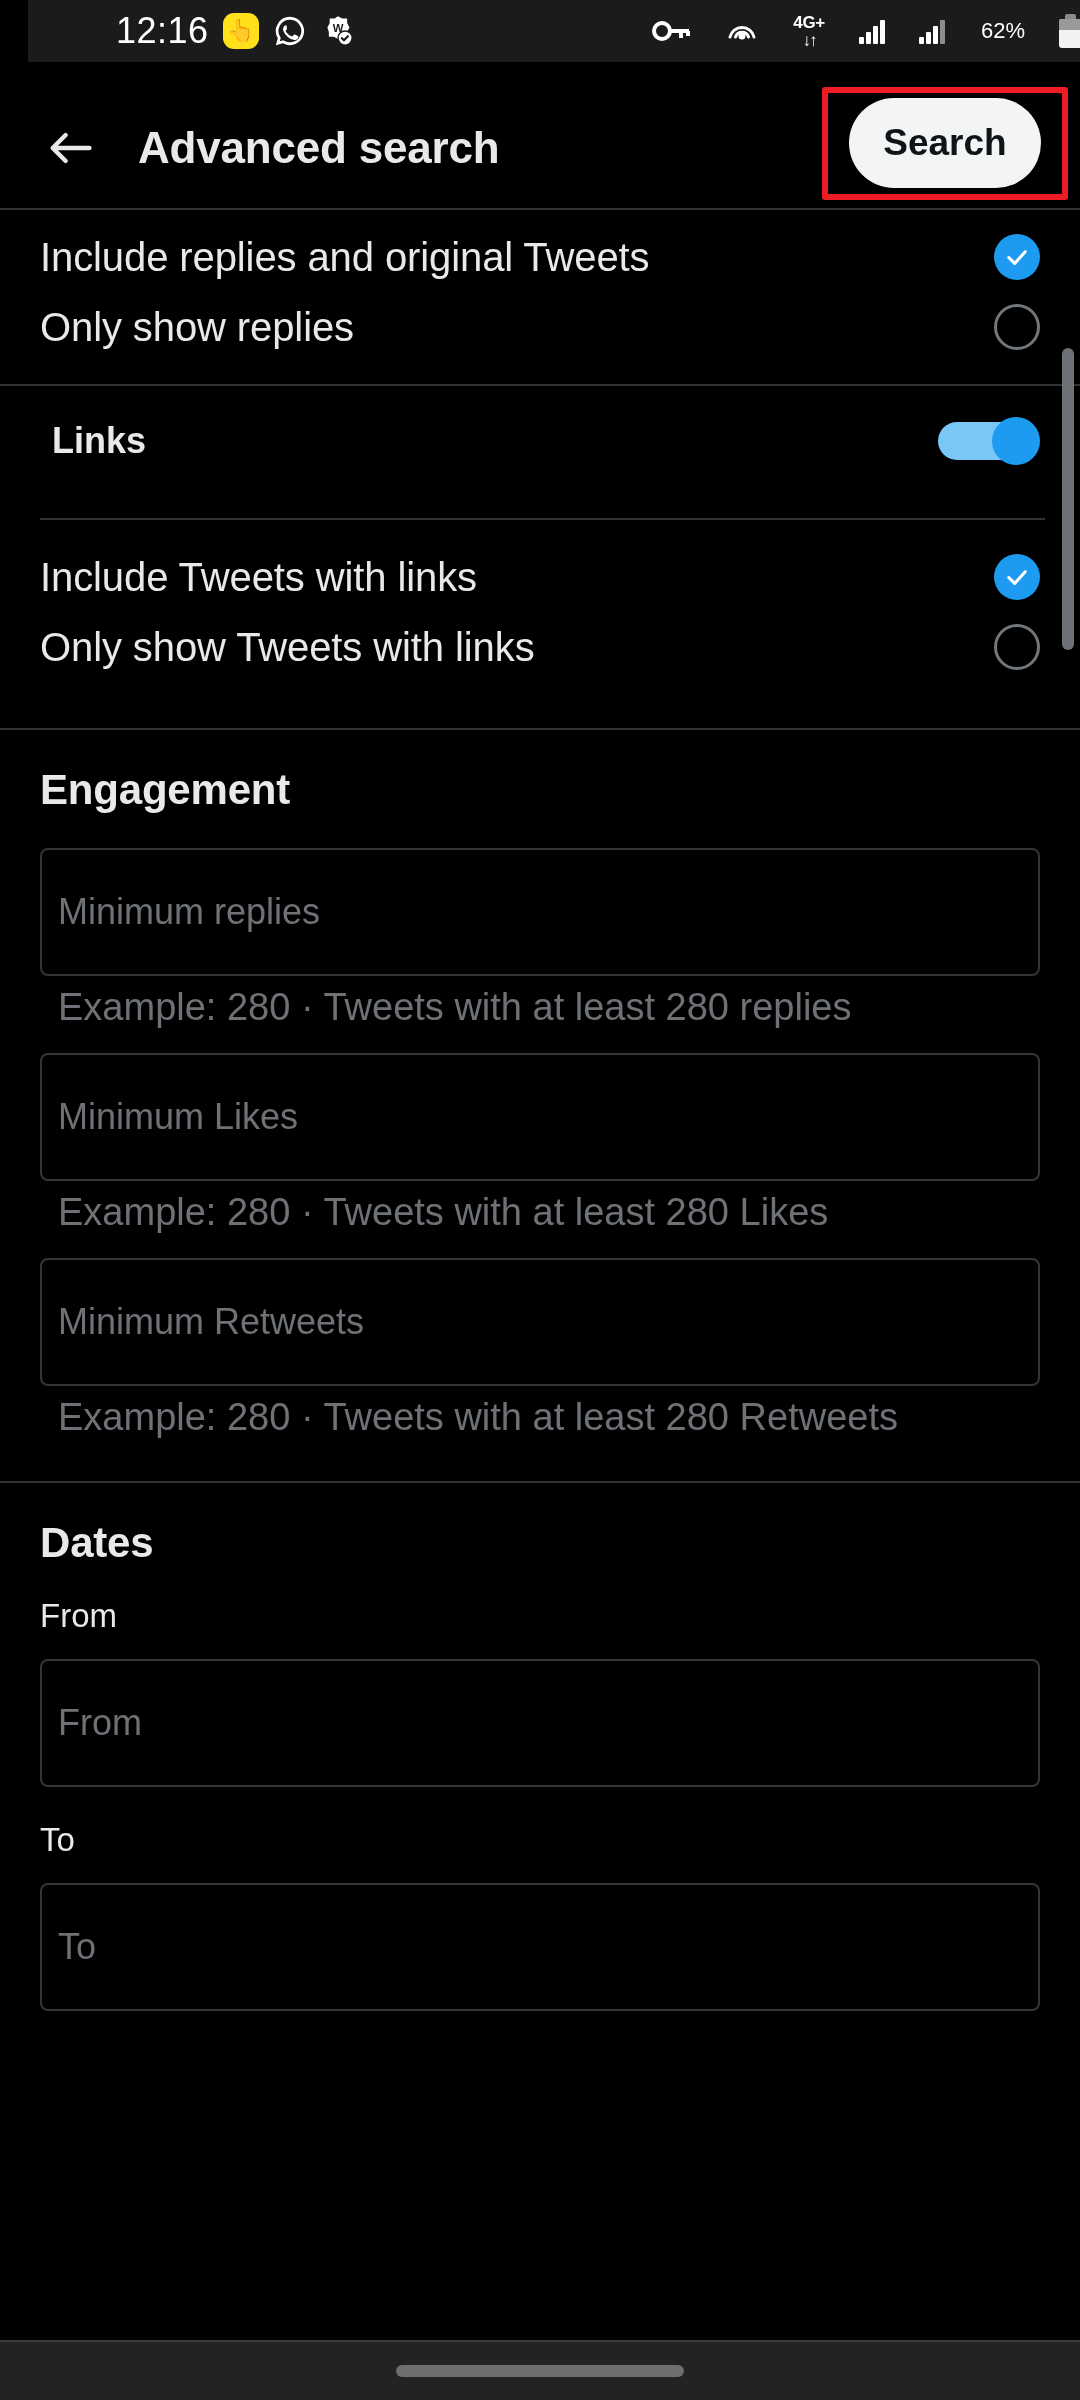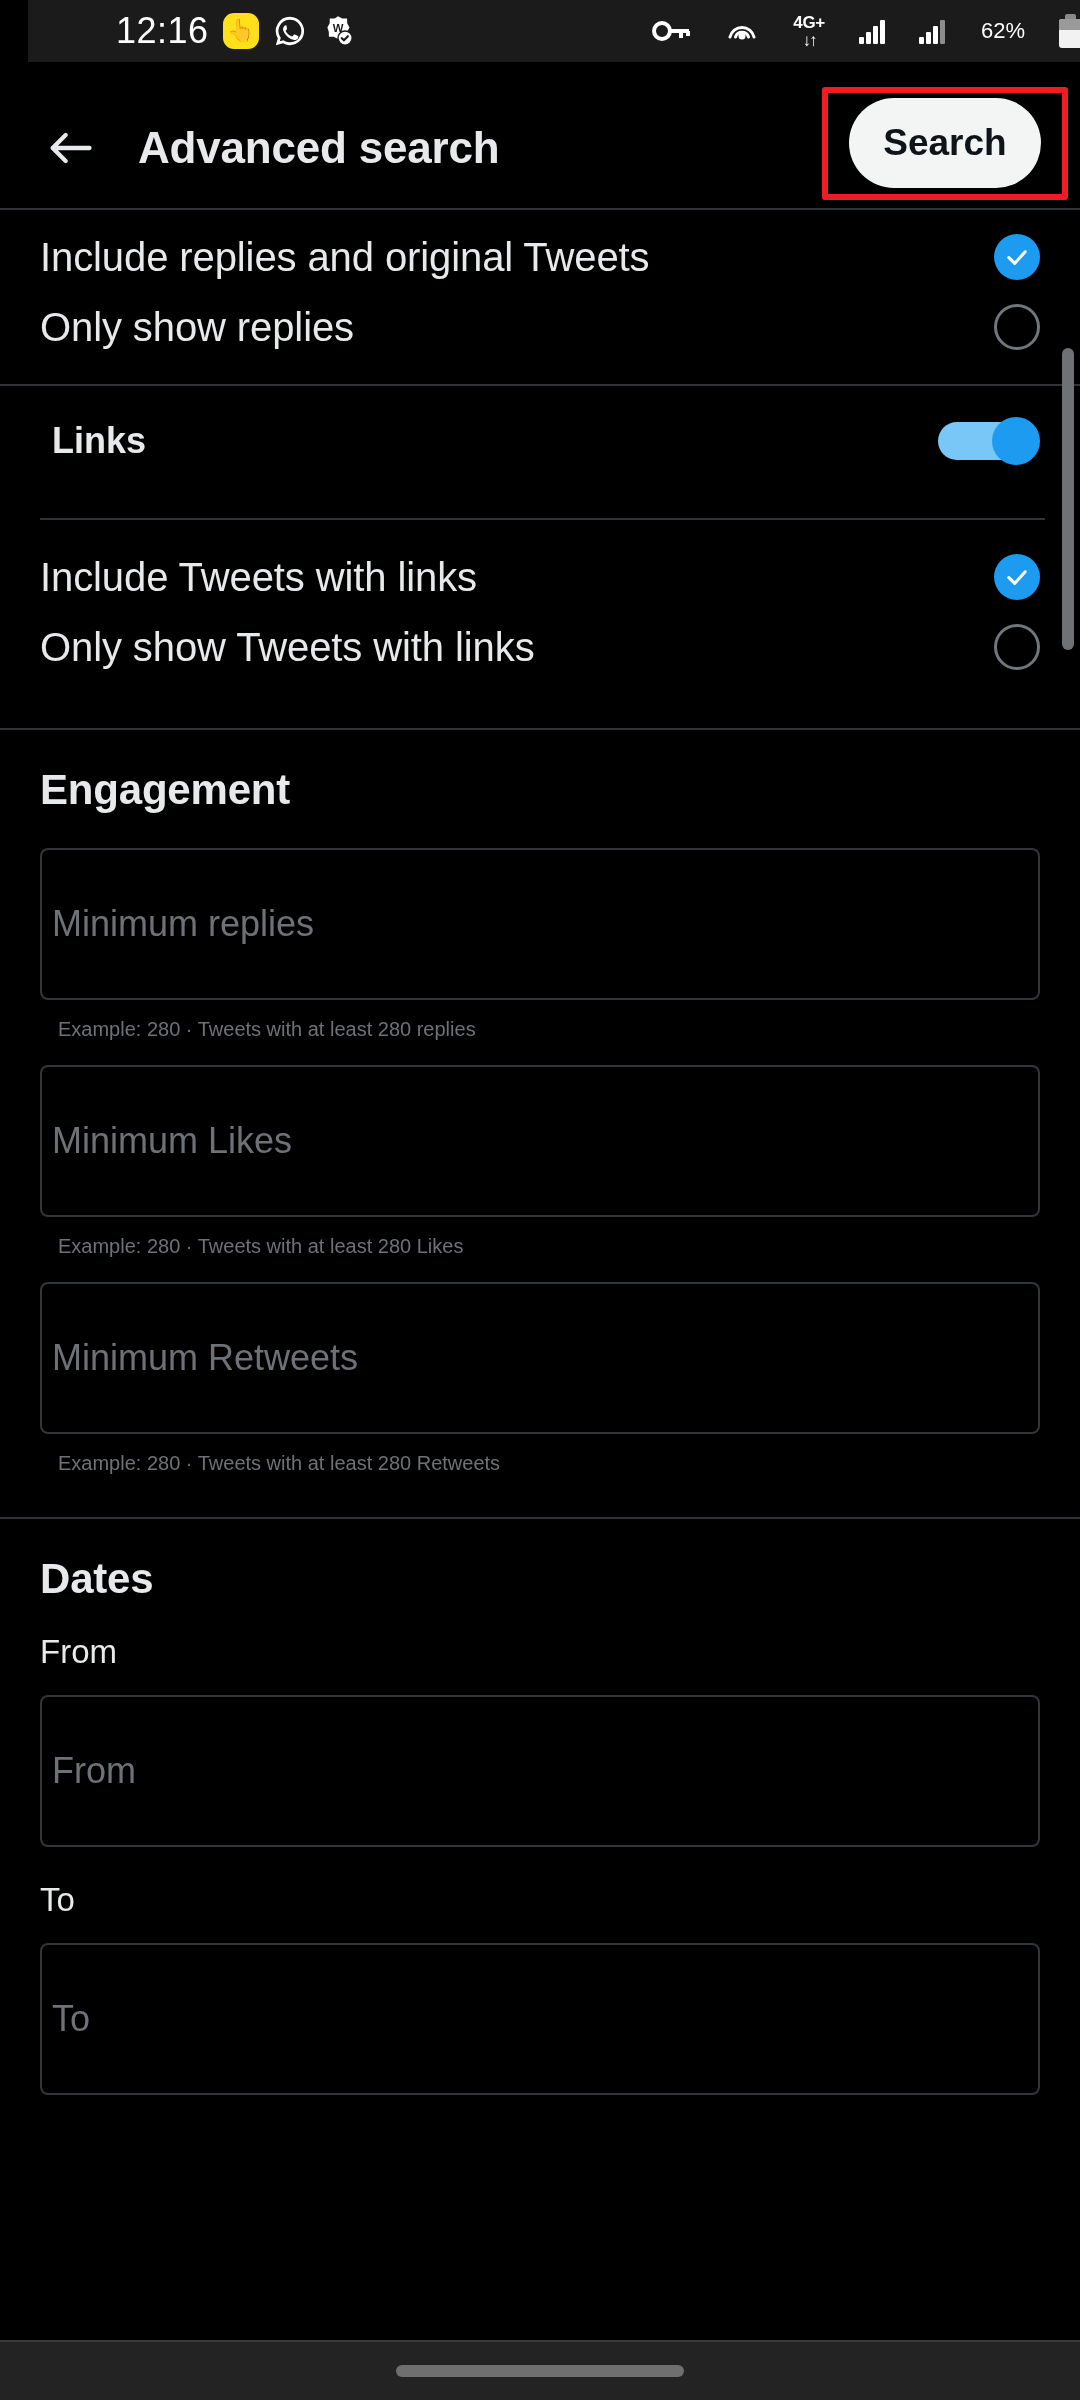--- a/index.html
+++ b/index.html
@@ -112,30 +112,29 @@
     background:#1d9bf0; border-radius:50%;
   }
 
   .section-head{
     color:#e7e9ea; font-size:42px; font-weight:700;
     padding:36px 40px 10px 40px; letter-spacing:-.2px;
   }
 
   .field-wrap{ padding:0 40px; margin-top:24px; }
   .field{
-    width:1000px; height:152px;
+    width:1000px; height:128px;
     border:2px solid #333639; border-radius:8px;
-    display:flex; align-items:center; padding:0 10px;
+    display:flex; align-items:center; padding:0 16px;
     background:transparent;
   }
   .field-ph{ color:#6e7276; font-size:36px; }
   .helper{
-    color:#6e7276; font-size:20px;
+    color:#6e7276; font-size:38px;
     padding:10px 40px 0 58px;
-    margin-top:8px;
   }
 
   .date-label{ color:#e7e9ea; font-size:33px; padding:0 40px; }
 
   
   .scrollbar{
     position:absolute; right:6px; top:348px;
     width:12px; height:302px; border-radius:6px;
     background:#6e7276;
   }

